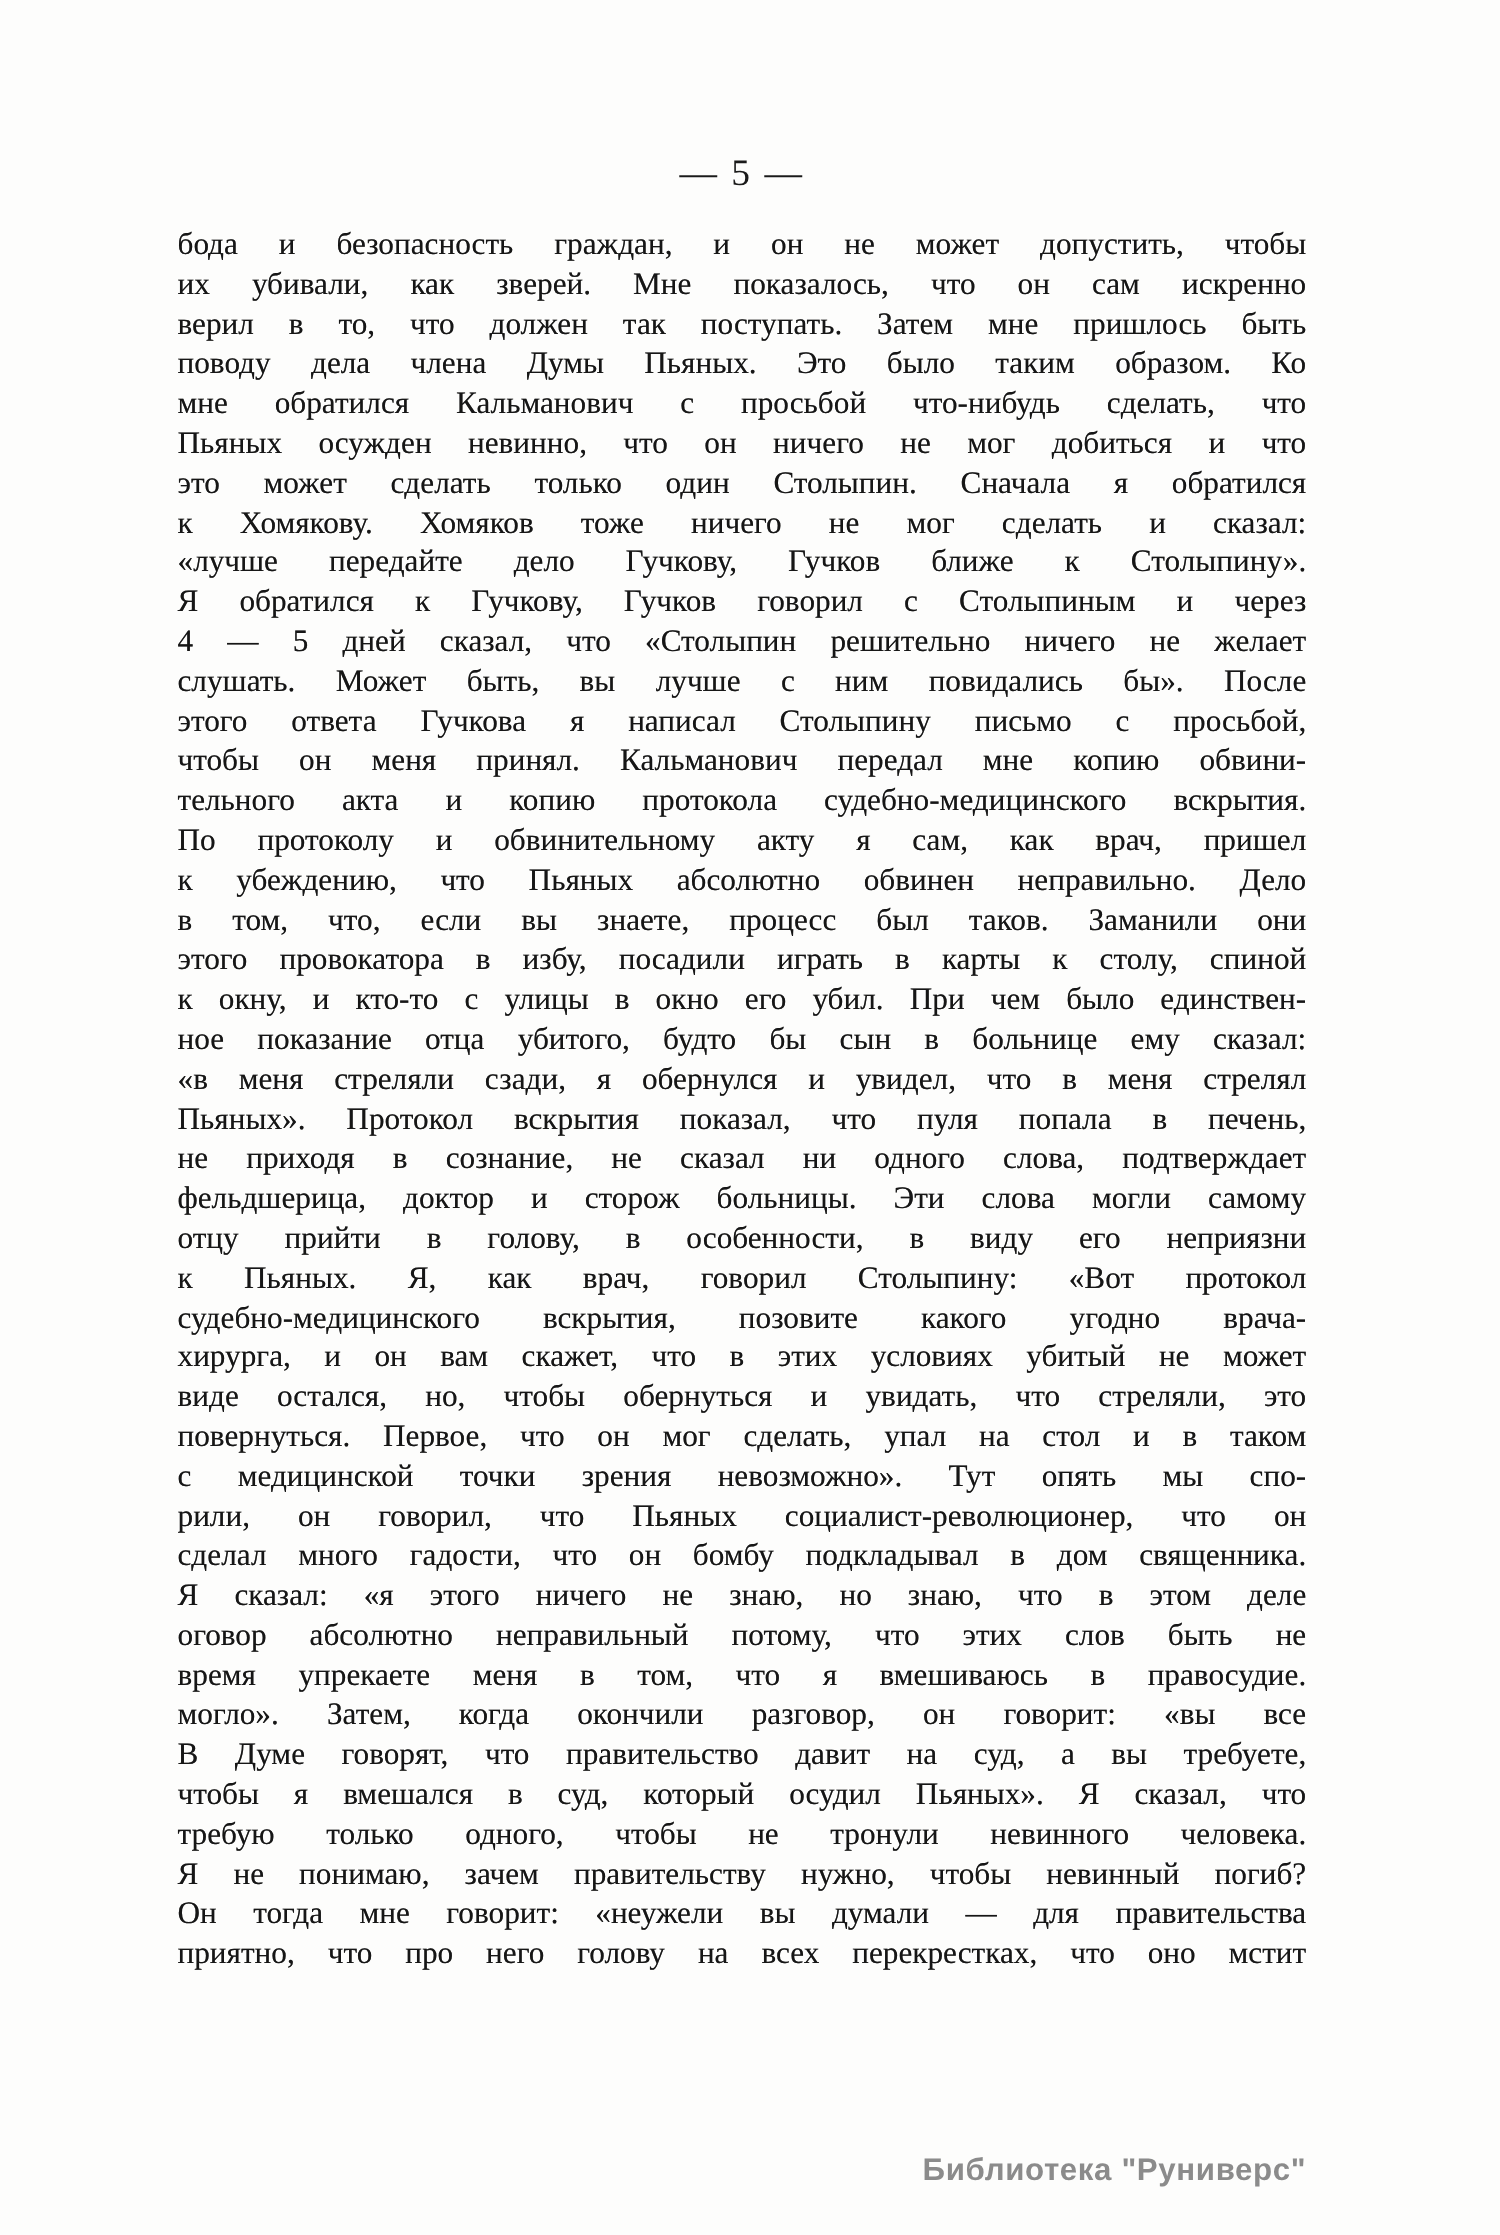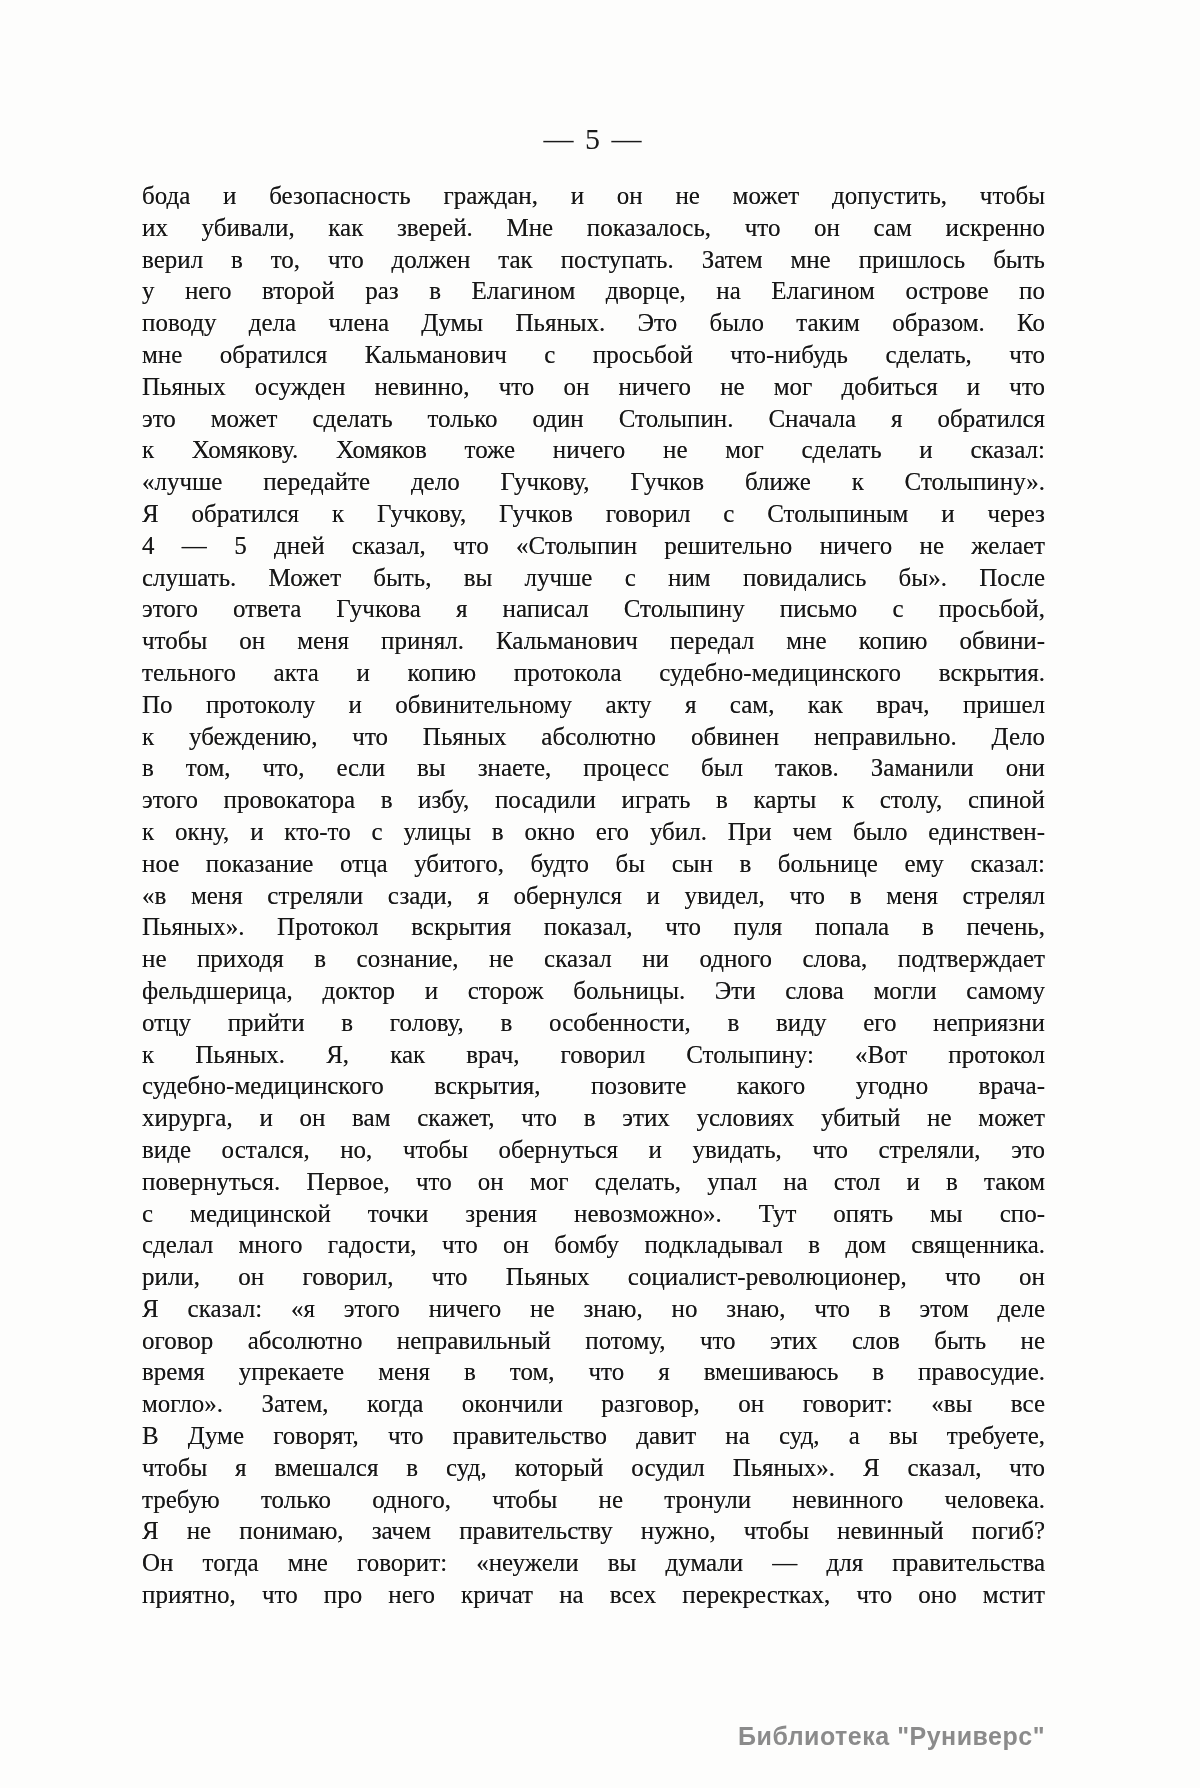--- a/index.html
+++ b/index.html
@@ -59,21 +59,20 @@
 <body>
 
 <div class="page">
 
   <div class="page-number">— 5 —</div>
 
   <div class="text-block">
       <div class="text-line">бода и безопасность граждан, и он не может допустить, чтобы</div>
       <div class="text-line">их убивали, как зверей.  Мне показалось, что он сам искренно</div>
       <div class="text-line">верил в то, что должен так поступать.  Затем мне пришлось быть</div>
-      <div class="text-line">у него второй раз в Елагином дворце, на Елагином острове по</div>
       <div class="text-line">поводу дела члена Думы Пьяных.  Это было таким образом.  Ко</div>
       <div class="text-line">мне обратился Кальманович с просьбой что-нибудь сделать, что</div>
       <div class="text-line">Пьяных осужден невинно, что он ничего не мог добиться и что</div>
       <div class="text-line">это может сделать только один Столыпин.  Сначала я обратился</div>
       <div class="text-line">к Хомякову.  Хомяков тоже ничего не мог сделать и сказал:</div>
       <div class="text-line">«лучше передайте дело Гучкову, Гучков ближе к Столыпину».</div>
       <div class="text-line">Я обратился к Гучкову, Гучков говорил с Столыпиным и через</div>
       <div class="text-line">4 — 5 дней сказал, что «Столыпин решительно ничего не желает</div>
       <div class="text-line">слушать. Может быть, вы лучше с ним повидались бы». После</div>
       <div class="text-line">этого ответа Гучкова я написал Столыпину письмо с просьбой,</div>
@@ -89,29 +88,29 @@
       <div class="text-line">Пьяных».  Протокол вскрытия показал, что пуля попала в печень,</div>
       <div class="text-line">не приходя в сознание, не сказал ни одного слова, подтверждает</div>
       <div class="text-line">фельдшерица, доктор и сторож больницы.  Эти слова могли самому</div>
       <div class="text-line">отцу прийти в голову, в особенности, в виду его неприязни</div>
       <div class="text-line">к Пьяных.  Я, как врач, говорил Столыпину: «Вот протокол</div>
       <div class="text-line">судебно-медицинского вскрытия, позовите какого угодно врача-</div>
       <div class="text-line">хирурга, и он вам скажет, что в этих условиях убитый не может</div>
       <div class="text-line">виде остался, но, чтобы обернуться и увидать, что стреляли, это</div>
       <div class="text-line">повернуться.  Первое, что он мог сделать, упал на стол и в таком</div>
       <div class="text-line">с медицинской точки зрения невозможно». Тут опять мы спо-</div>
+      <div class="text-line">рили, он говорил, что Пьяных социалист-революционер, что он</div>
       <div class="text-line">сделал много гадости, что он бомбу подкладывал в дом священника.</div>
-      <div class="text-line">рили, он говорил, что Пьяных социалист-революционер, что он</div>
       <div class="text-line">Я сказал: «я этого ничего не знаю, но знаю, что в этом деле</div>
       <div class="text-line">оговор абсолютно неправильный потому, что этих слов быть не</div>
       <div class="text-line">время упрекаете меня в том, что я вмешиваюсь в правосудие.</div>
       <div class="text-line">могло». Затем, когда окончили разговор, он говорит: «вы все</div>
       <div class="text-line">В Думе говорят, что правительство давит на суд, а вы требуете,</div>
       <div class="text-line">чтобы я вмешался в суд, который осудил Пьяных». Я сказал, что</div>
       <div class="text-line">требую только одного, чтобы не тронули невинного человека.</div>
       <div class="text-line">Я не понимаю, зачем правительству нужно, чтобы невинный погиб?</div>
       <div class="text-line">Он тогда мне говорит: «неужели вы думали — для правительства</div>
-      <div class="text-line">приятно, что про него кричат на всех перекрестках, что оно мстит</div>
+      <div class="text-line">приятно, что про него голову на всех перекрестках, что оно мстит</div>
     </div>
 
   <div class="footer-watermark">Библиотека "Руниверс"</div>
 
 </div>
 
 </body></html>

